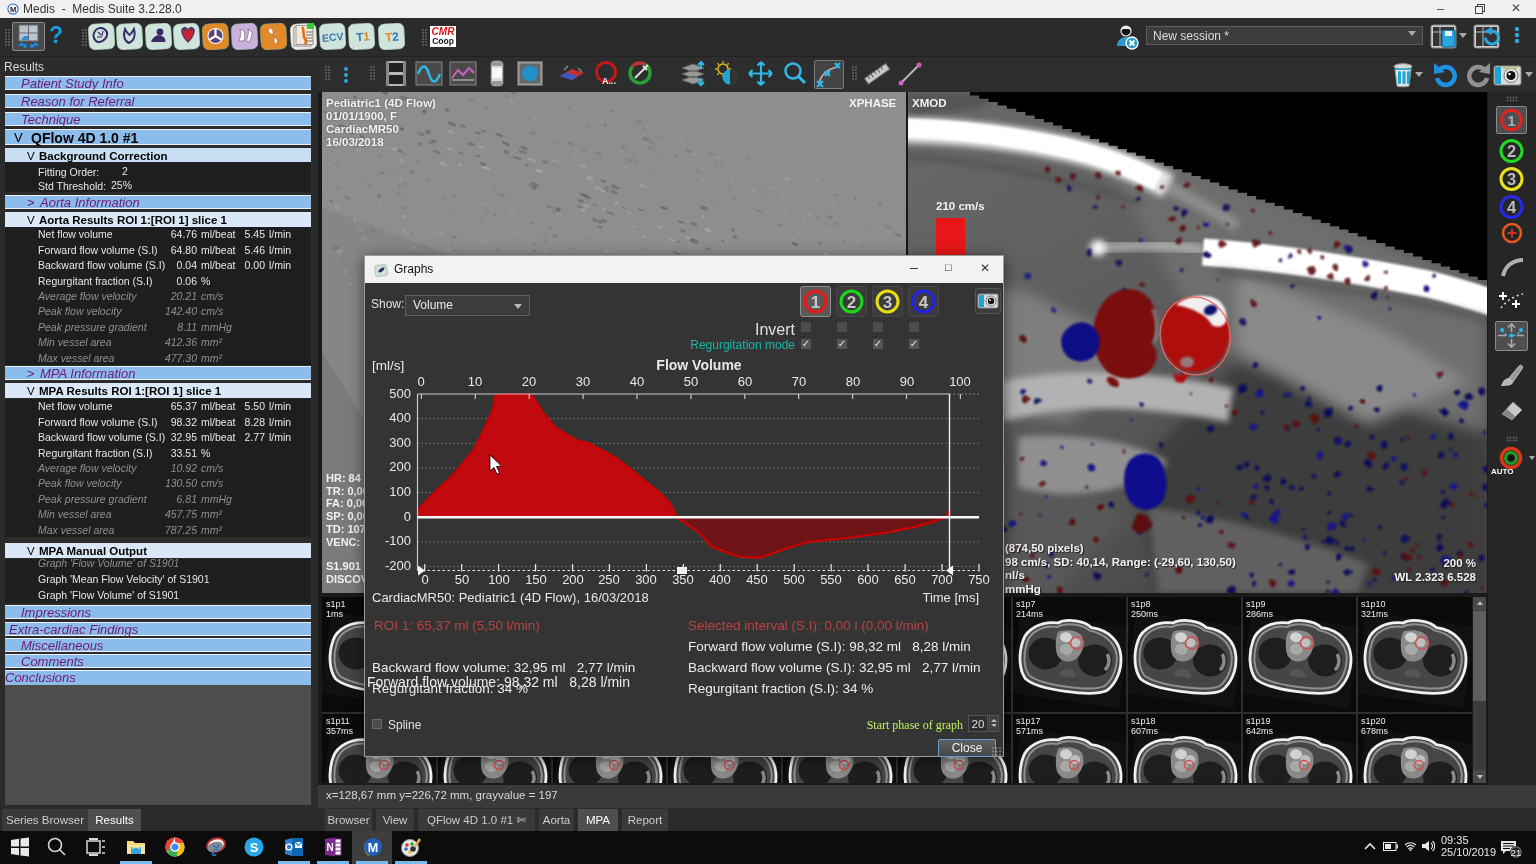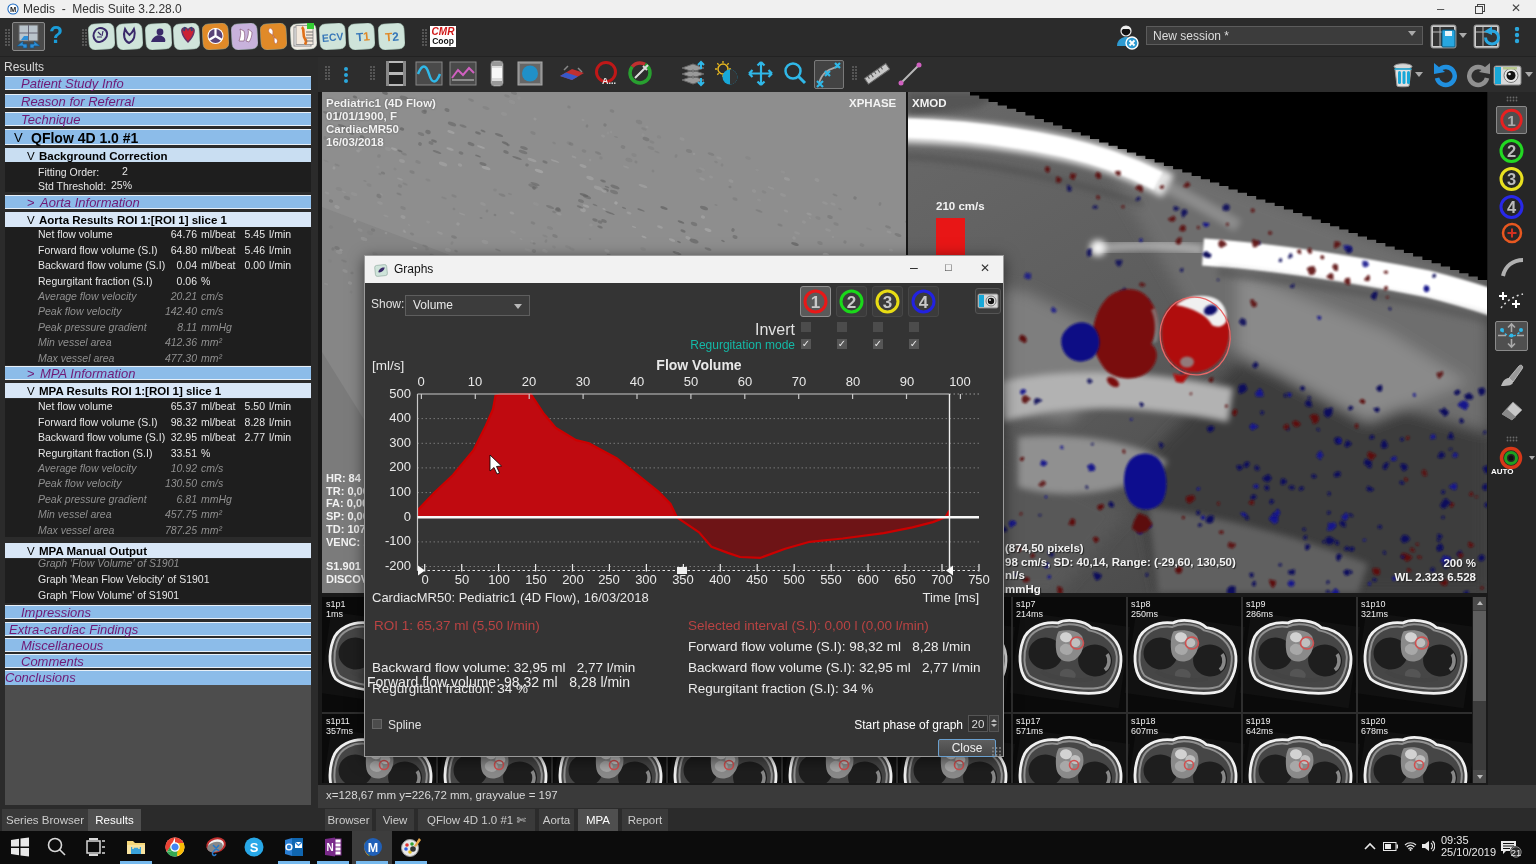--- a/index.html
+++ b/index.html
@@ -1960,21 +1960,21 @@
     <span class="abs" style="left:9px;top:362px;font-size:13.5px;color:#b94343;">ROI 1: 65,37 ml (5,50 l/min)</span>
     <span class="abs" style="left:323px;top:362px;font-size:13.5px;color:#b94343;">Selected interval (S.I): 0,00 l (0,00 l/min)</span>
     <span class="abs" style="left:2px;top:382.5px;font-size:14px;color:#ececec;margin-top:35px;">Forward flow volume: 98,32 ml&nbsp;&nbsp;&nbsp;8,28 l/min</span>
     <span class="abs" style="left:323px;top:382.5px;font-size:13.5px;color:#ececec;">Forward flow volume (S.I): 98,32 ml&nbsp;&nbsp;&nbsp;8,28 l/min</span>
     <span class="abs" style="left:7px;top:403.5px;font-size:13.5px;color:#ececec;">Backward flow volume: 32,95 ml&nbsp;&nbsp;&nbsp;2,77 l/min</span>
     <span class="abs" style="left:323px;top:403.5px;font-size:13.5px;color:#ececec;">Backward flow volume (S.I): 32,95 ml&nbsp;&nbsp;&nbsp;2,77 l/min</span>
     <span class="abs" style="left:7px;top:424.5px;font-size:13.5px;color:#ececec;">Regurgitant fraction: 34 %</span>
     <span class="abs" style="left:323px;top:424.5px;font-size:13.5px;color:#ececec;">Regurgitant fraction (S.I): 34 %</span>
     <div class="abs" style="left:7px;top:463px;width:10px;height:10px;background:#4c4c4c;border:1px solid #666;"></div>
     <span class="abs" style="left:23px;top:462px;font-size:12px;color:#e0e0e0;">Spline</span>
-    <span class="abs" style="left:400px;top:462px;width:198px;text-align:right;font-size:12px;color:#ffffff;">Start phase of graph</span>
+    <span class="abs" style="left:400px;top:462px;width:198px;text-align:right;font-size:12px;color:#bef264;font-family:Liberation Serif, serif;">Start phase of graph</span>
     <div class="abs" style="left:603px;top:459px;width:20px;height:17px;background:#2e2e2e;border:1px solid #555;color:#ddd;font-size:11.5px;text-align:center;line-height:16px;">20</div>
     <div class="abs" style="left:624px;top:459px;width:10px;height:17px;background:#3e3e3e;border:1px solid #555;">
 <div style="width:0;height:0;border-left:3px solid transparent;border-right:3px solid transparent;border-bottom:3.5px solid #bbb;margin:2.5px auto 2px;"></div>
 <div style="width:0;height:0;border-left:3px solid transparent;border-right:3px solid transparent;border-top:3.5px solid #bbb;margin:2px auto;"></div>
     </div>
     <div class="abs" style="left:573px;top:483px;width:58px;height:18px;background:linear-gradient(#5e5e5e,#474747);border:1px solid #6aa0cf;border-radius:2px;color:#f0f0f0;font-size:12px;text-align:center;line-height:17px;">Close</div>
     <svg class="abs" style="left:626px;top:490px" width="12" height="11">
       <circle cx="2.0" cy="2.0" r="0.9" fill="#8a8a8a"></circle>
       <circle cx="5.5" cy="2.0" r="0.9" fill="#8a8a8a"></circle>
       <circle cx="9.0" cy="2.0" r="0.9" fill="#8a8a8a"></circle>

